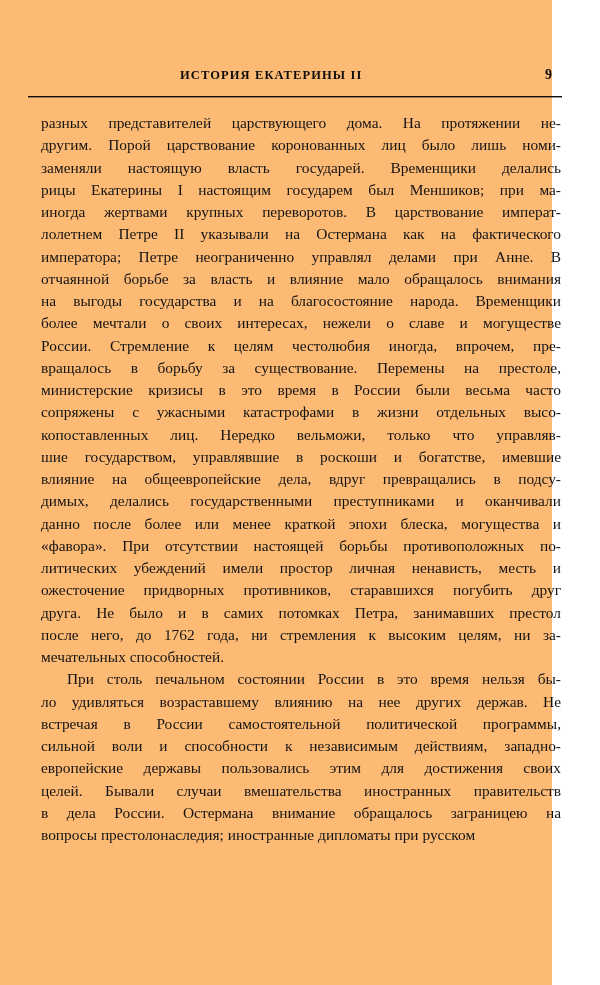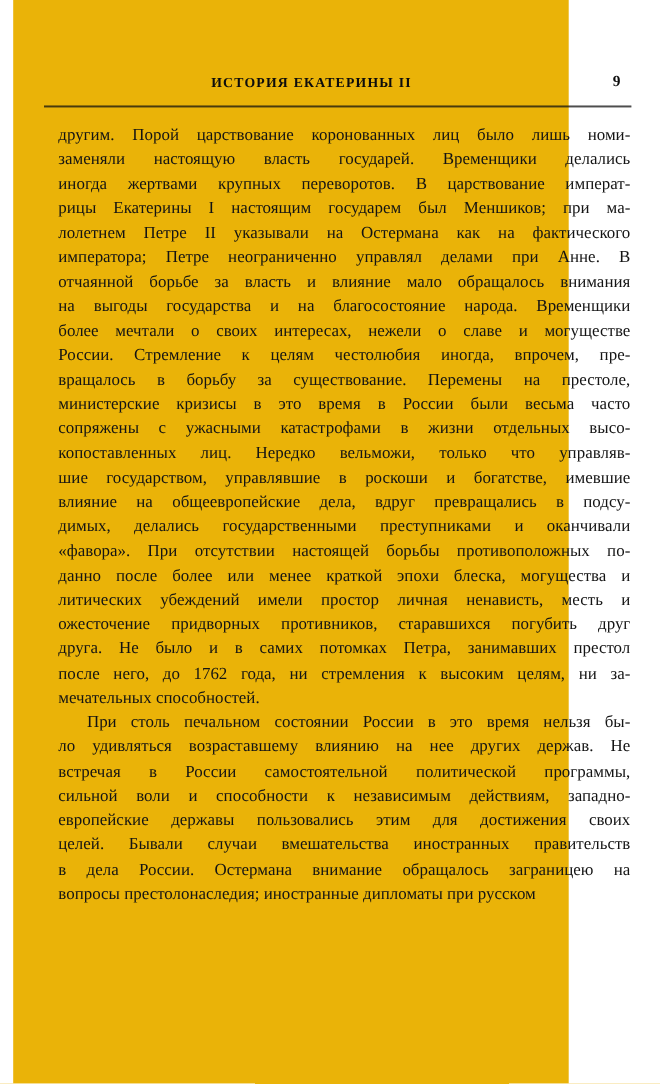--- a/index.html
+++ b/index.html
@@ -11,24 +11,24 @@
     width: 600px;
     height: 985px;
     position: relative;
     font-family: "Liberation Serif", "DejaVu Serif", serif;
     color: #111111;
     overflow: hidden;
   }
 
   .page {
     position: absolute;
-    left: 12px; top: 0;
-    width: 505px;
+    left: 0; top: 0;
+    width: 552px;
     height: 985px;
-    background: #eab308;
+    background: #fdba74;
   }
 
   
   .running-head {
     position: absolute;
     left: 28px;
     top: 68px;
     width: 534px;
     height: 22px;
   }
@@ -112,39 +112,40 @@
 
   <div class="running-head">
     <div class="running-head-title">ИСТОРИЯ ЕКАТЕРИНЫ II</div>
     <div class="running-head-folio">9</div>
   </div>
 
   <div class="head-rule"></div>
 
   <div class="textblock">
       <p class="para">
+        <span class="line j">разных представителей царствующего дома. На протяжении не-</span>
         <span class="line j">другим. Порой царствование коронованных лиц было лишь номи-</span>
         <span class="line j">заменяли настоящую власть государей. Временщики делались</span>
+        <span class="line j">рицы Екатерины I настоящим государем был Меншиков; при ма-</span>
         <span class="line j">иногда жертвами крупных переворотов. В царствование императ-</span>
-        <span class="line j">рицы Екатерины I настоящим государем был Меншиков; при ма-</span>
         <span class="line j">лолетнем Петре II указывали на Остермана как на фактического</span>
         <span class="line j">императора; Петре неограниченно управлял делами при Анне. В</span>
         <span class="line j">отчаянной борьбе за власть и влияние мало обращалось внимания</span>
         <span class="line j">на выгоды государства и на благосостояние народа. Временщики</span>
         <span class="line j">более мечтали о своих интересах, нежели о славе и могуществе</span>
         <span class="line j">России. Стремление к целям честолюбия иногда, впрочем, пре-</span>
         <span class="line j">вращалось в борьбу за существование. Перемены на престоле,</span>
         <span class="line j">министерские кризисы в это время в России были весьма часто</span>
         <span class="line j">сопряжены с ужасными катастрофами в жизни отдельных высо-</span>
         <span class="line j">копоставленных лиц. Нередко вельможи, только что управляв-</span>
         <span class="line j">шие государством, управлявшие в роскоши и богатстве, имевшие</span>
         <span class="line j">влияние на общеевропейские дела, вдруг превращались в подсу-</span>
         <span class="line j">димых, делались государственными преступниками и оканчивали</span>
+        <span class="line j">данно после более или менее краткой эпохи блеска, могущества и</span>
         <span class="line j">«фавора». При отсутствии настоящей борьбы противоположных по-</span>
-        <span class="line j">данно после более или менее краткой эпохи блеска, могущества и</span>
         <span class="line j">литических убеждений имели простор личная ненависть, месть и</span>
         <span class="line j">ожесточение придворных противников, старавшихся погубить друг</span>
         <span class="line j">друга. Не было и в самих потомках Петра, занимавших престол</span>
         <span class="line j">после него, до 1762 года, ни стремления к высоким целям, ни за-</span>
         <span class="line last">мечательных способностей.</span>
       </p>
       <p class="para">
         <span class="line j indent">При столь печальном состоянии России в это время  нельзя бы-</span>
         <span class="line j">ло удивляться возраставшему влиянию на нее других держав. Не</span>
         <span class="line j">встречая в России самостоятельной политической программы,</span>

